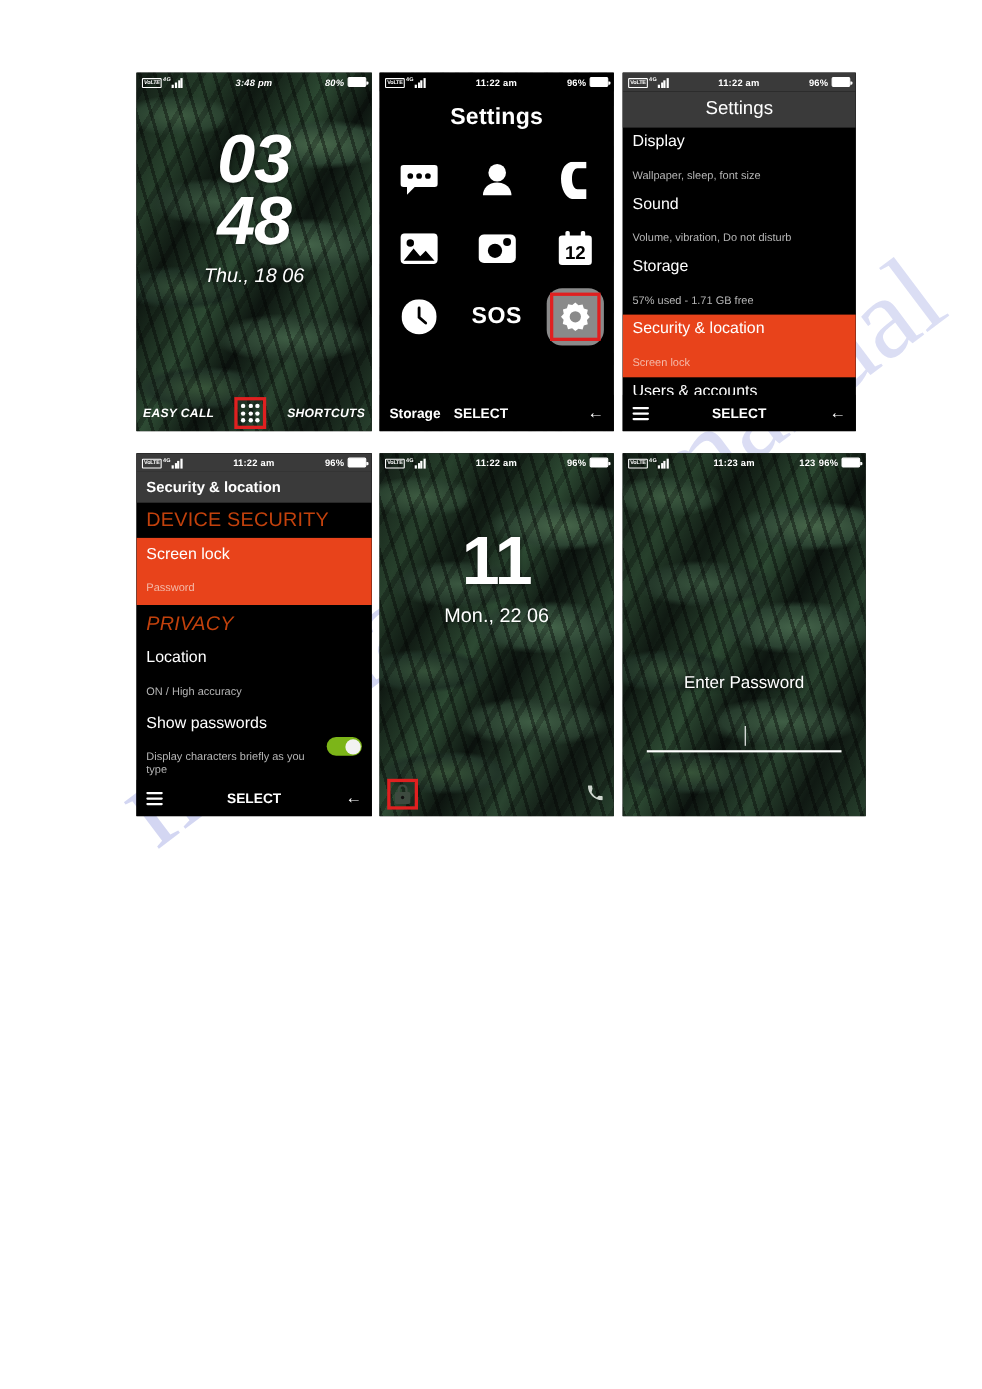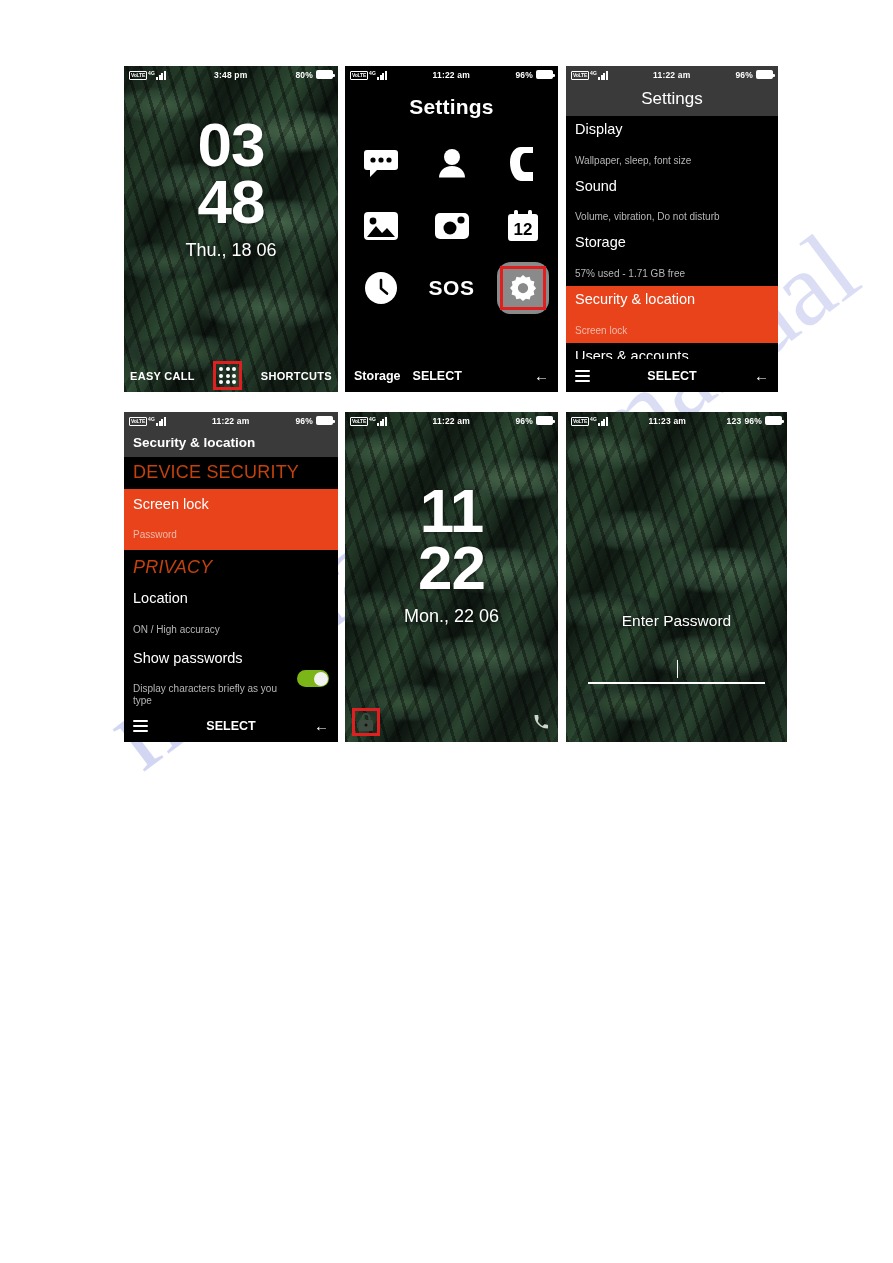--- a/index.html
+++ b/index.html
@@ -42,21 +42,21 @@
   }
 
   
   .shots { position: absolute; left:0; top:0; width:893px; height:780px; }
   .phone {
     position: absolute;
     overflow: hidden;
     background: #000;
   }
   
-  .p1 { left:124px; top:66px;  width:214px; height:326px; }
+  .p1 { left:124px; top:66px;  width:214px; height:326px;font-style:italic; }
   .p2 { left:345px; top:66px;  width:213px; height:326px; }
   .p3 { left:566px; top:66px;  width:212px; height:326px; }
   .p4 { left:124px; top:412px; width:214px; height:330px; }
   .p5 { left:345px; top:412px; width:213px; height:330px; }
   .p6 { left:566px; top:412px; width:221px; height:330px; }
 
   
   .wall {
     position: absolute; inset: 0;
     background-color: #1d2c20;
@@ -522,21 +522,20 @@
         </div>
         <div class="sb-center">11:22 am</div>
         <div class="sb-right">
           <span>96%</span>
           <span class="batt"></span>
         </div>
       </div>
 
       <div class="clockwrap" style="top:70px;">
         <div class="clock-hh">11</div>
-        <div class="clock-mm">22</div>
         <div class="clock-date">Mon., 22 06</div>
       </div>
 
       <span class="lock-br red-box-lock">
         <svg width="20" height="20" viewBox="0 0 20 20">
           <rect x="3" y="8" width="14" height="11" rx="1.6" fill="#3d4a3f"></rect>
           <path d="M6.5 8V5.6a3.5 3.5 0 0 1 7 0V8" stroke="#3d4a3f" stroke-width="2" fill="none"></path>
           <circle cx="10" cy="13" r="1.5" fill="#111"></circle>
         </svg>
       </span>

